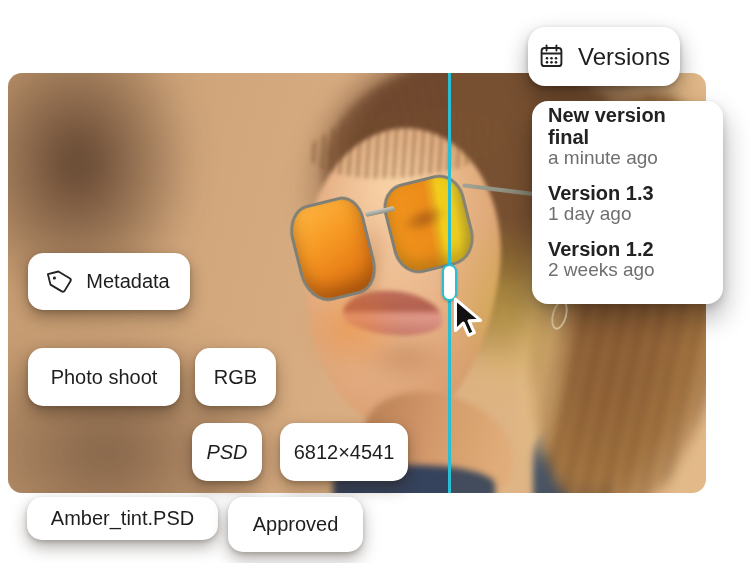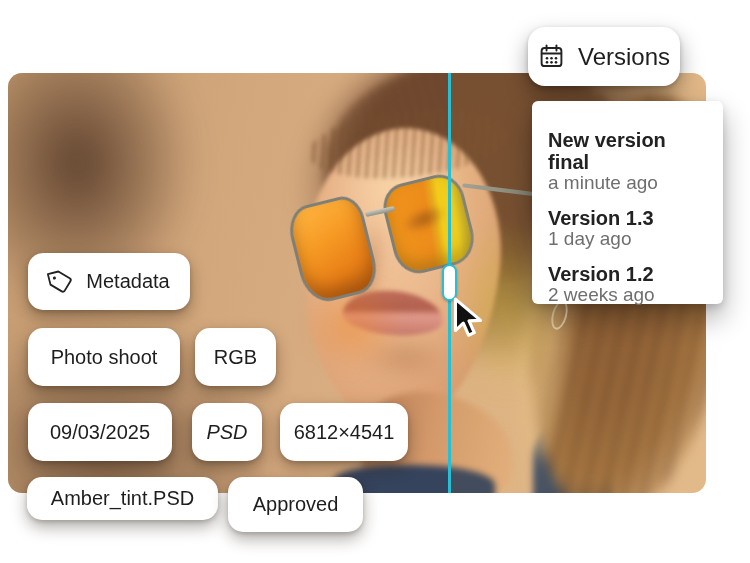--- a/index.html
+++ b/index.html
@@ -97,27 +97,27 @@
   .pill { position:absolute; background:#fff; display:flex; align-items:center; justify-content:center;
     color:var(--pill-text,#1E1E1E); font-size:20px;
     box-shadow:0 7px 16px rgba(35,22,12,.35), 0 2px 4px rgba(35,22,12,.18); }
 
   .versions-btn { left:528px; top:27px; width:152px; height:59px; border-radius:17px;
     gap:13px; font-size:24px; font-weight:500; cursor:default;
     box-shadow:0 10px 22px rgba(0,0,0,.35), 0 2px 5px rgba(0,0,0,.2); }
   .metadata-btn { left:28px; top:253px; width:162px; height:57px; border-radius:15px; gap:12px; }
 
   .panel { position:absolute; left:532px; top:101px; width:191px; height:203px; background:#fff;
-    border-radius:6px; padding:28px 16px 10px 16px;
+    border-radius:16px; padding:3px 16px 10px 16px;
     box-shadow:0 14px 28px rgba(0,0,0,.32), 0 3px 8px rgba(0,0,0,.15); }
   .version-item { margin-bottom:13px; cursor:default; }
   .v-name { font-size:20px; font-weight:700; color:#222222; line-height:1.1; }
   .v-time { font-size:19px; color:var(--muted-text,#6F6F6F); margin-top:0; line-height:1.1; }
 
-  .tag { border-radius:15px; }
+  .tag { border-radius:15px;margin-top:20px; }
   .tag1 { left:28px;  top:328px; width:152px; height:58px; }
   .tag2 { left:195px; top:328px; width:81px;  height:58px; }
   .tag3 { left:28px;  top:403px; width:144px; height:58px; }
   .tag4 { left:192px; top:403px; width:70px;  height:58px;font-style:italic; }
   .tag5 { left:280px; top:403px; width:128px; height:58px; }
   .tag6 { left:27px;  top:477px; width:191px; height:43px; }
   .tag7 { left:228px; top:477px; width:135px; height:55px; }
 
   .icon-svg { display:block; flex:none; }
 </style>
@@ -197,19 +197,18 @@
   <div class="pill metadata-btn">
     <svg class="icon-svg" width="26" height="26" viewBox="0 0 24 24" fill="none" stroke="#222222" stroke-width="1.7" stroke-linejoin="round" style="transform:rotate(-14deg)">
       <path d="M20.59 13.41l-7.17 7.17a2 2 0 0 1-2.83 0L2 12V2h10l8.59 8.59a2 2 0 0 1 0 2.82z"></path>
       <circle cx="7" cy="7" r="1.4" fill="#222222" stroke="none"></circle>
     </svg>
     <span>Metadata</span>
   </div>
 
   <div class="pill tag tag1">Photo shoot</div>
   <div class="pill tag tag2">RGB</div>
-  <div class="pill tag tag3">09/03/2025</div>
   <div class="pill tag tag4">PSD</div>
   <div class="pill tag tag5">6812×4541</div>
   <div class="pill tag tag6">Amber_tint.PSD</div>
   <div class="pill tag tag7">Approved</div>
 
 </div>
 
 </body></html>

